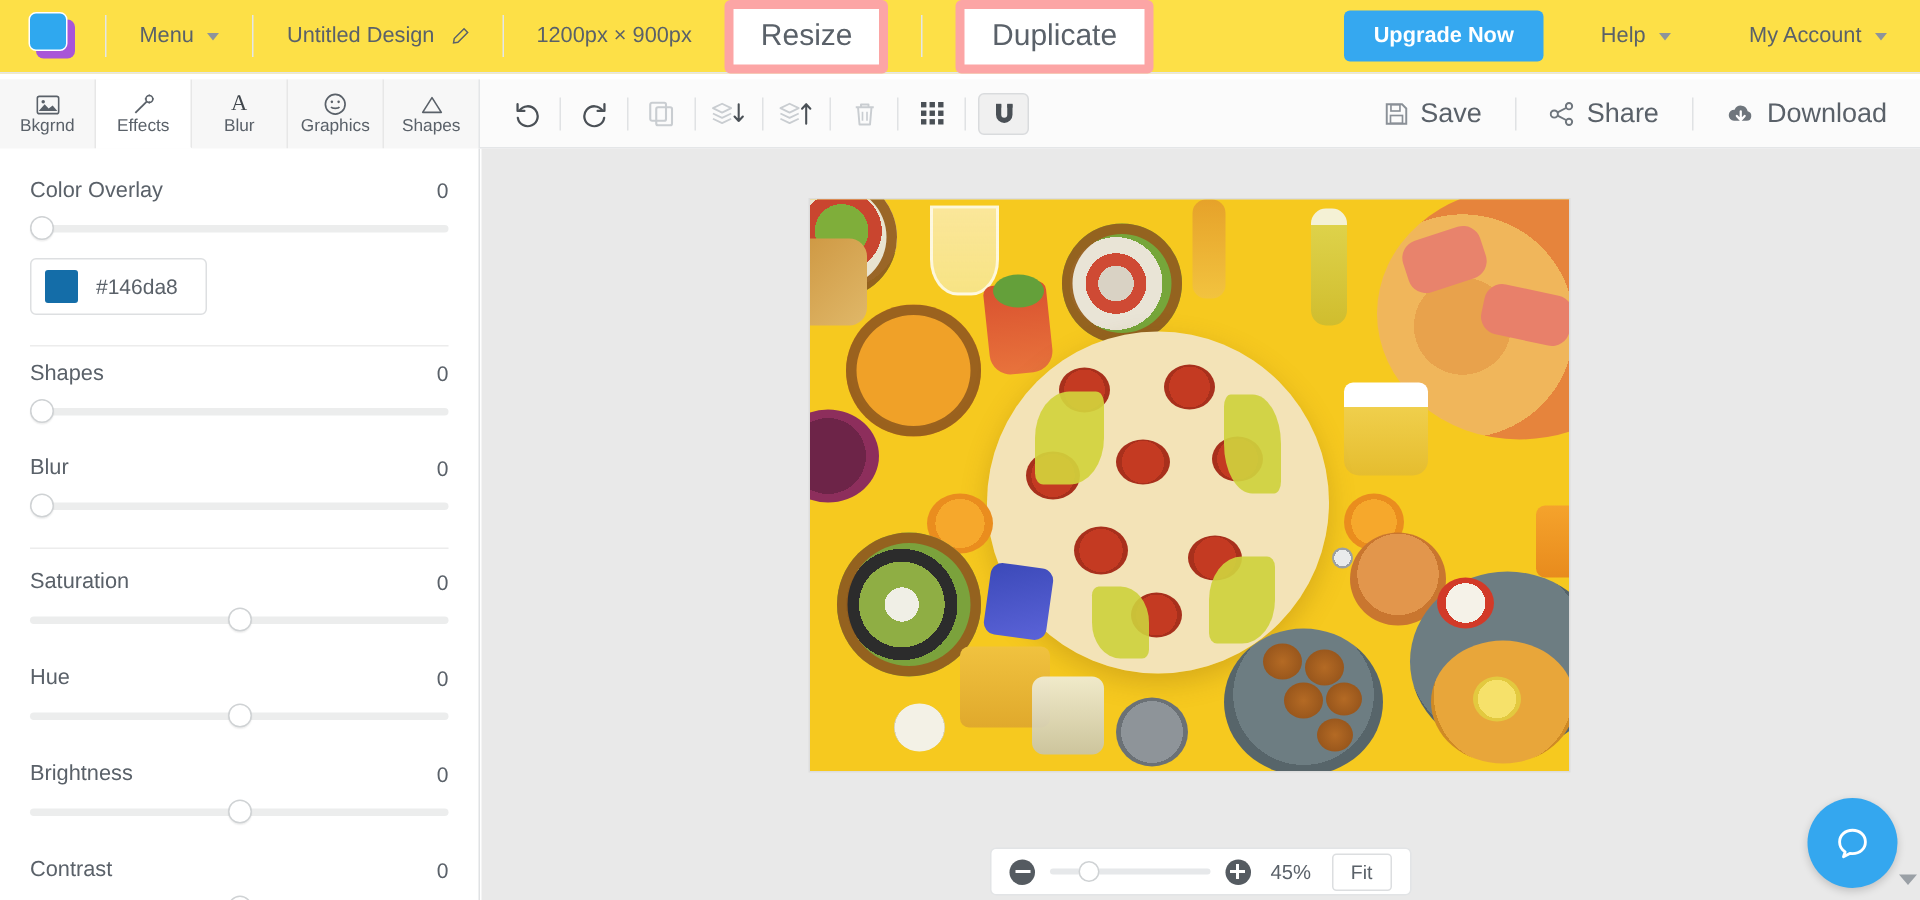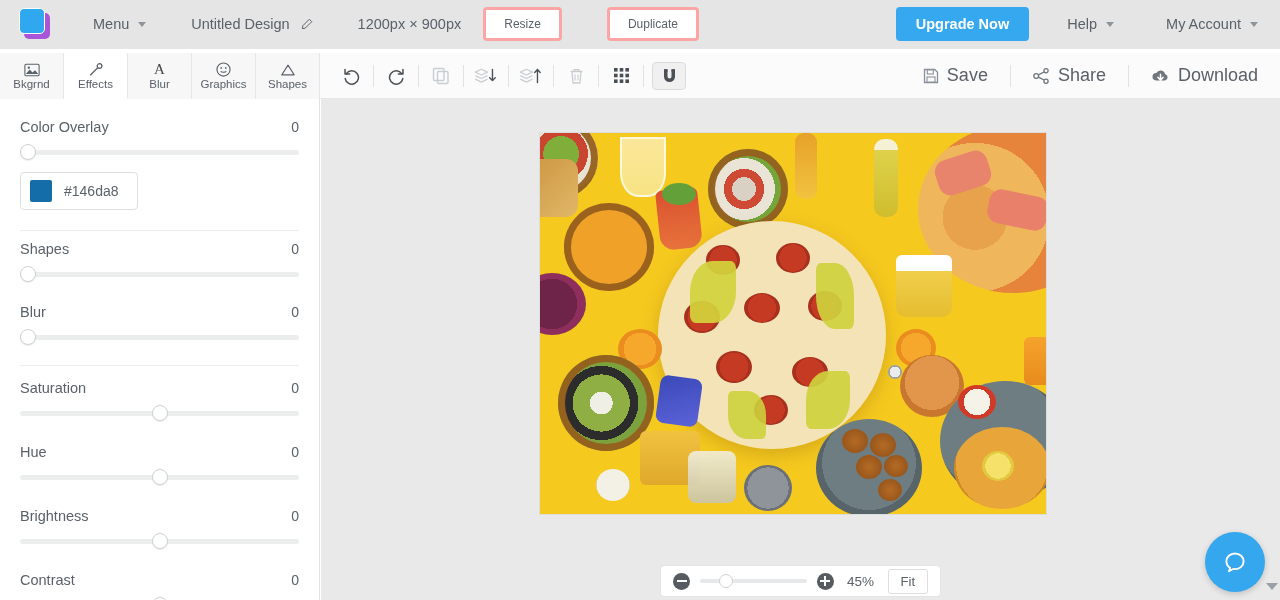--- a/index.html
+++ b/index.html
@@ -8,21 +8,21 @@
     overflow: hidden;
     font-family: "Liberation Sans", sans-serif;
     background: #ffffff;
     color: #5a6169;
   }
   #app { position: relative; width: 1280px; height: 600px; }
 
   
   .header {
     position: absolute; left: 0; top: 0; width: 1280px; height: 49px;
-    background: #e5e5e5;
+    background: #fde047;
     border-bottom: 1px solid #e4e6e8;
     display: flex; align-items: center;
   }
   .logo-wrap {
     width: 70px; height: 53px; display: flex; align-items: center; justify-content: center;
     position: relative;
   }
   .logo {
     position: relative; width: 32px; height: 32px;
   }
@@ -41,22 +41,22 @@
     white-space: nowrap;
   }
   .hdr-item.clickable { cursor: pointer; }
   .caret {
     display: inline-block; width: 0; height: 0;
     border-left: 4px solid transparent; border-right: 4px solid transparent;
     border-top: 5px solid #8d949b; margin-left: 3px;
   }
   .pencil-ic { font-size: 12px; color: #5a6169; margin-left: 4px; }
   .btn-outline {
-    border: 3px solid #fca5a5; border-radius: 4px; background: #fff;
-    font-size: 12px; color: #5a6169; padding: 7px 18px; cursor: pointer;
+    border: 6px solid #fca5a5; border-radius: 4px; background: #fff;
+    font-size: 20px; color: #5a6169; padding: 7px 18px; cursor: pointer;
     font-family: "Liberation Sans", sans-serif;
   }
   .btn-upgrade {
     background: #35a8f0; color: #fff; border: none; border-radius: 4px;
     font-size: 14.5px; font-weight: bold; padding: 9px 20px; cursor: pointer;
     font-family: "Liberation Sans", sans-serif;
   }
   .spacer { flex: 1; }
 
   

